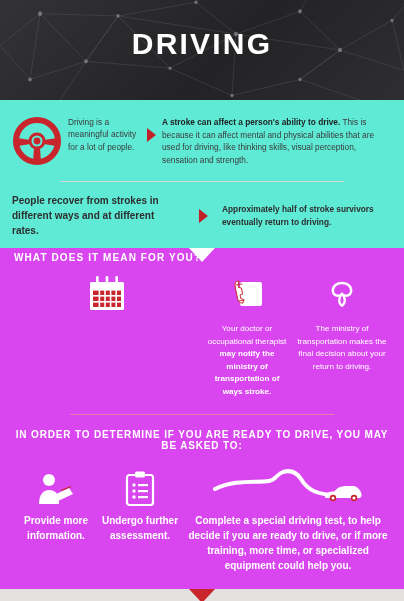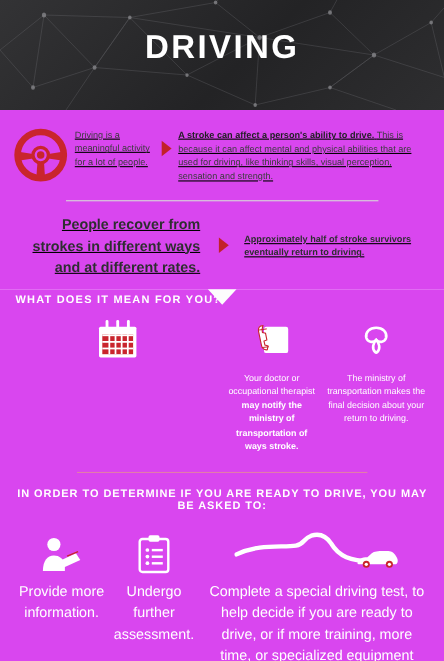--- a/index.html
+++ b/index.html
@@ -25,21 +25,21 @@
     color: #ffffff;
     font-size: 30px;
     font-weight: bold;
     letter-spacing: 2.2px;
     text-align: center;
     line-height: 88px;
     z-index: 2;
   }
 
   
-  .intro { background: #d946ef; padding: 14px 12px 10px 12px; text-decoration: underline; }
+  .intro { background: #5eead4; padding: 14px 12px 10px 12px; }
   .intro-row { display: flex; align-items: flex-start; }
   .wheel-wrap { width: 56px; flex: 0 0 56px; padding-top: 2px; }
   .intro-col-a {
     width: 72px; flex: 0 0 72px;
     font-size: 8.3px; line-height: 1.5; color: #3b3b3d; padding-top: 2px;
   }
   .arrow-red {
     flex: 0 0 22px; display: flex; justify-content: center; align-items: center;
     padding-top: 14px;
   }
@@ -50,21 +50,21 @@
     border-left: 9px solid #c2212a;
   }
   .intro-col-b {
     flex: 1; font-size: 8.3px; line-height: 1.52; color: #3b3b3d; padding-top: 2px;
   }
   .intro-col-b b { color: #1f1f21; font-weight: bold; }
   .divider { height: 1px; background: #d8d8d8; margin: 11px 48px 0 48px; }
 
   .intro-row2 { display: flex; align-items: center; margin-top: 11px; }
   .r2-left {
-    flex: 1; text-align: right; font-size: 13px; line-height: 1.5;
+    flex: 1; text-align: left; font-size: 10px; line-height: 1.5;
     color: #2e2e30; font-weight: bold; padding-right: 4px;
   }
   .r2-arrow { flex: 0 0 34px; display: flex; justify-content: center; }
   .r2-right {
     flex: 1; font-size: 8.3px; line-height: 1.5; color: #2e2e30; font-weight: bold;
     padding-left: 2px;
   }
 
   
   .red-band { position: relative; background: #d946ef; padding: 4px 14px 16px 14px; }
@@ -101,21 +101,21 @@
   .red-heading2 {
     color: #ffffff; font-size: 10px; font-weight: bold; letter-spacing: .85px;
     text-align: center; margin-bottom: 12px;
   }
   .red-cols2 { display: flex; align-items: flex-start; }
   .r2c { color: #ffffff; text-align: center; }
   .r2c-a { flex: 0 0 84px; }
   .r2c-b { flex: 0 0 84px; }
   .r2c-c { flex: 1; padding-left: 4px; }
   .r2c-icon { height: 44px; display: flex; align-items: flex-end; justify-content: center; margin-bottom: 6px; }
-  .r2c-text { font-size: 13px; line-height: 1.5; font-weight: normal; }
+  .r2c-text { font-size: 10px; line-height: 1.5; font-weight: bold; }
 
   
   .gray-band { background: #e2e1df; padding: 14px 12px 12px 12px; height: 109px; }
   .gray-heading {
     color: #c9252d; font-size: 11px; font-weight: normal; letter-spacing: .9px;
     margin-bottom: 4px;
   }
   .gray-cols { display: flex; align-items: flex-start; }
   .gc { text-align: center; color: #2e2e30; }
   .gc-a { flex: 0 0 122px; }

